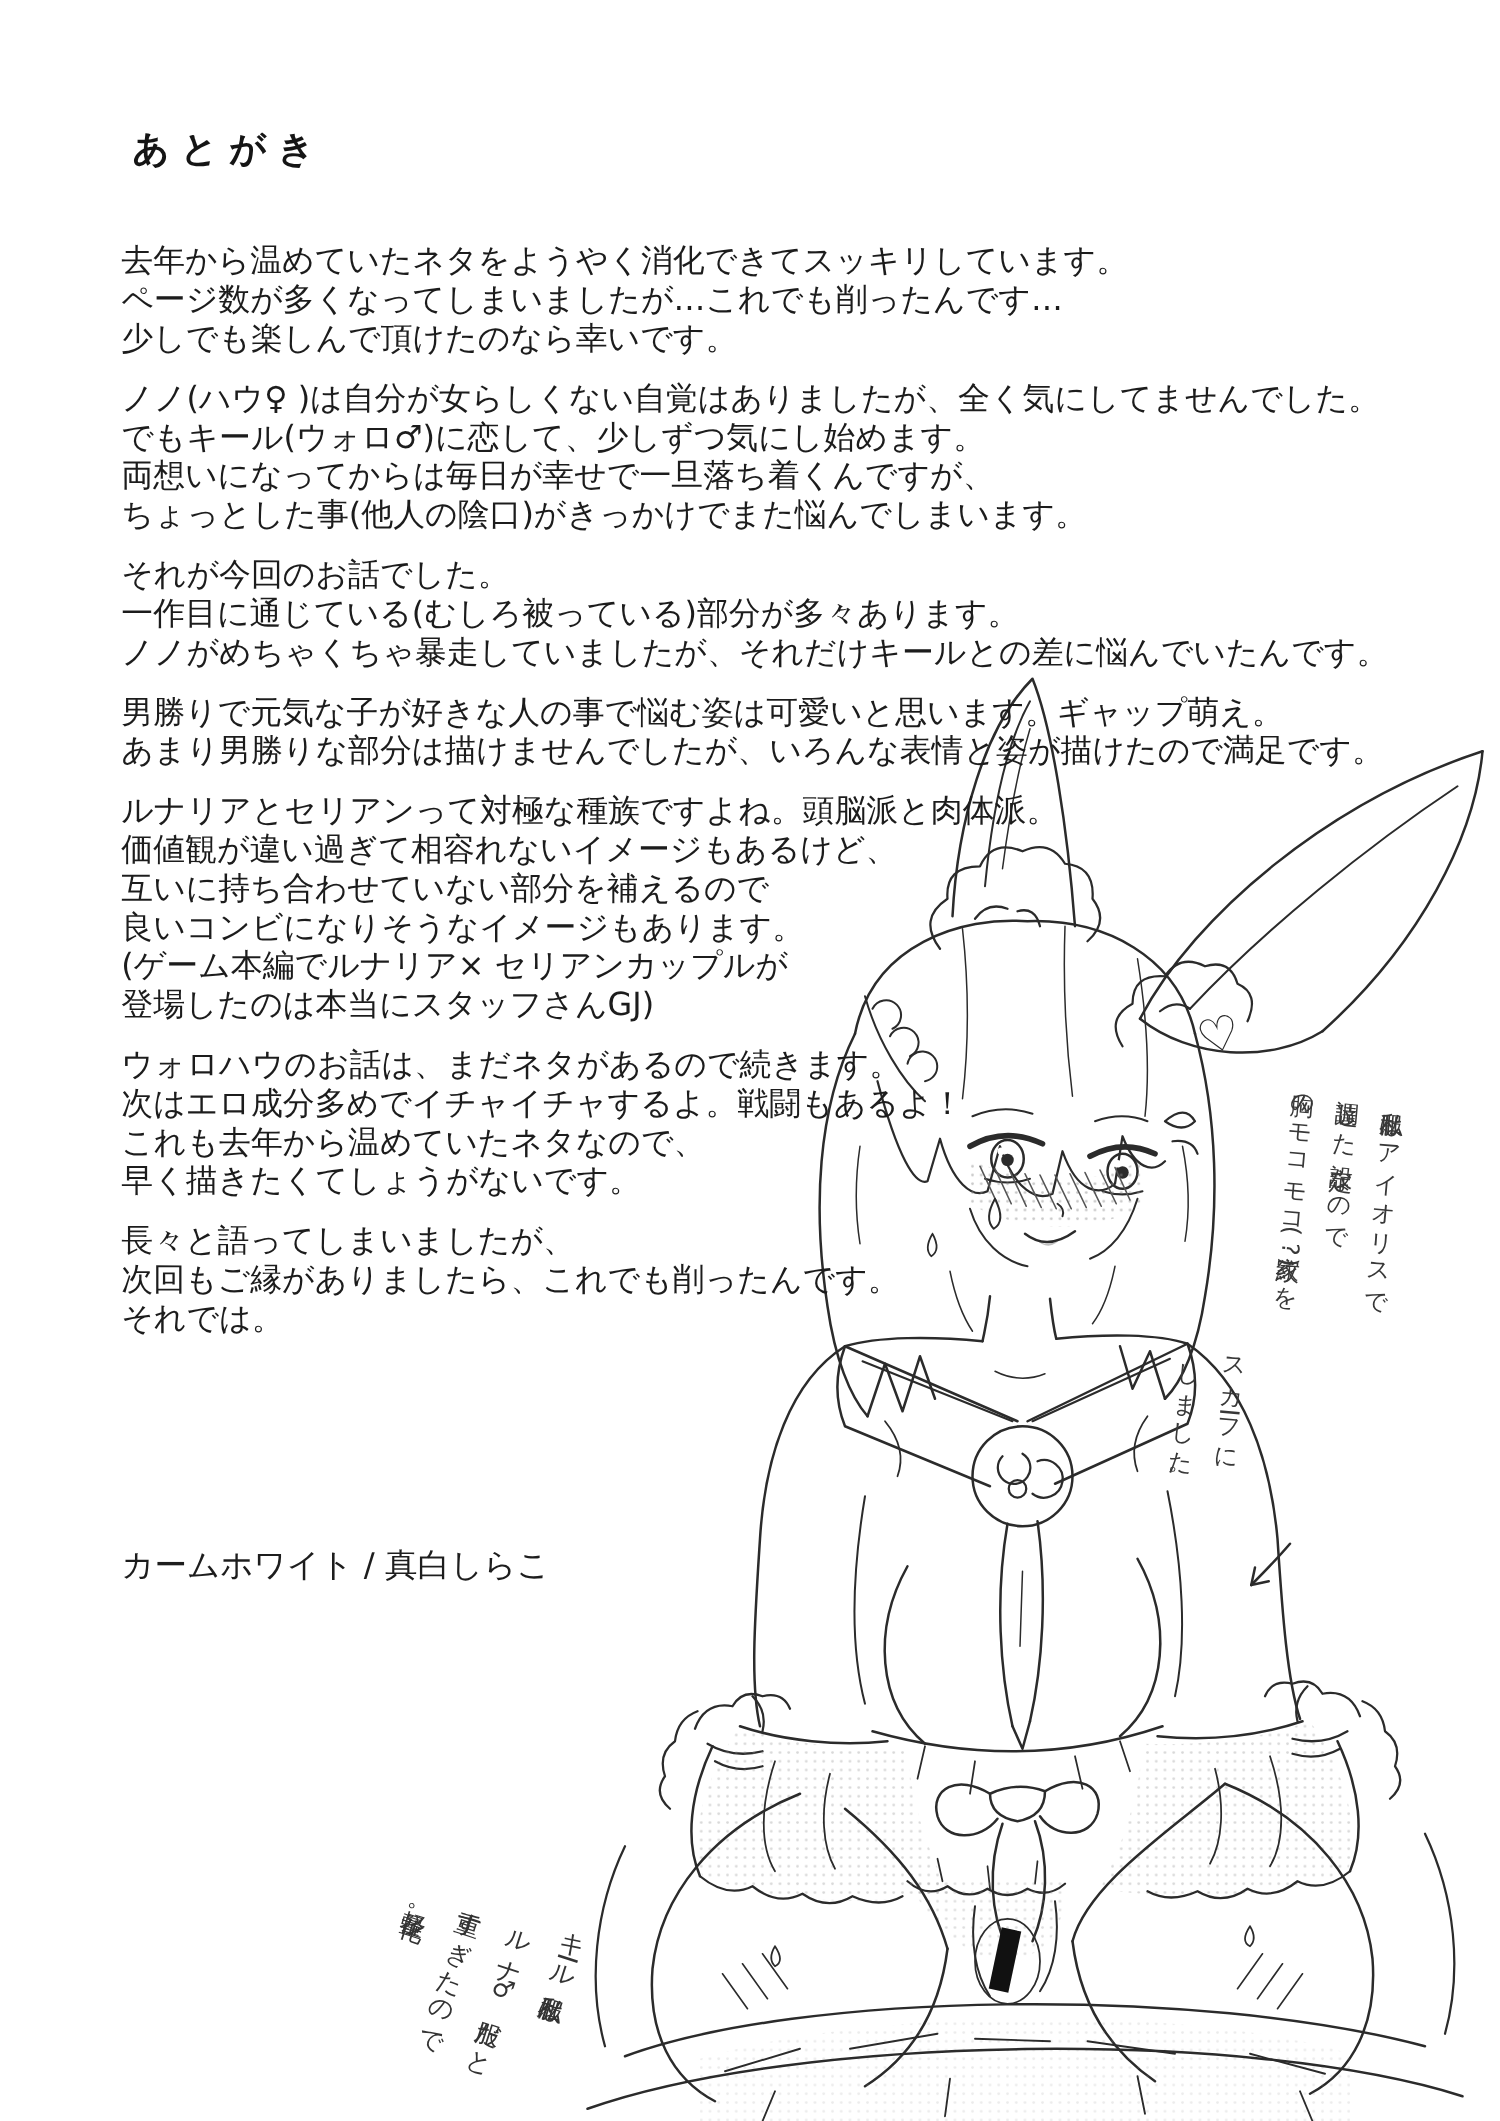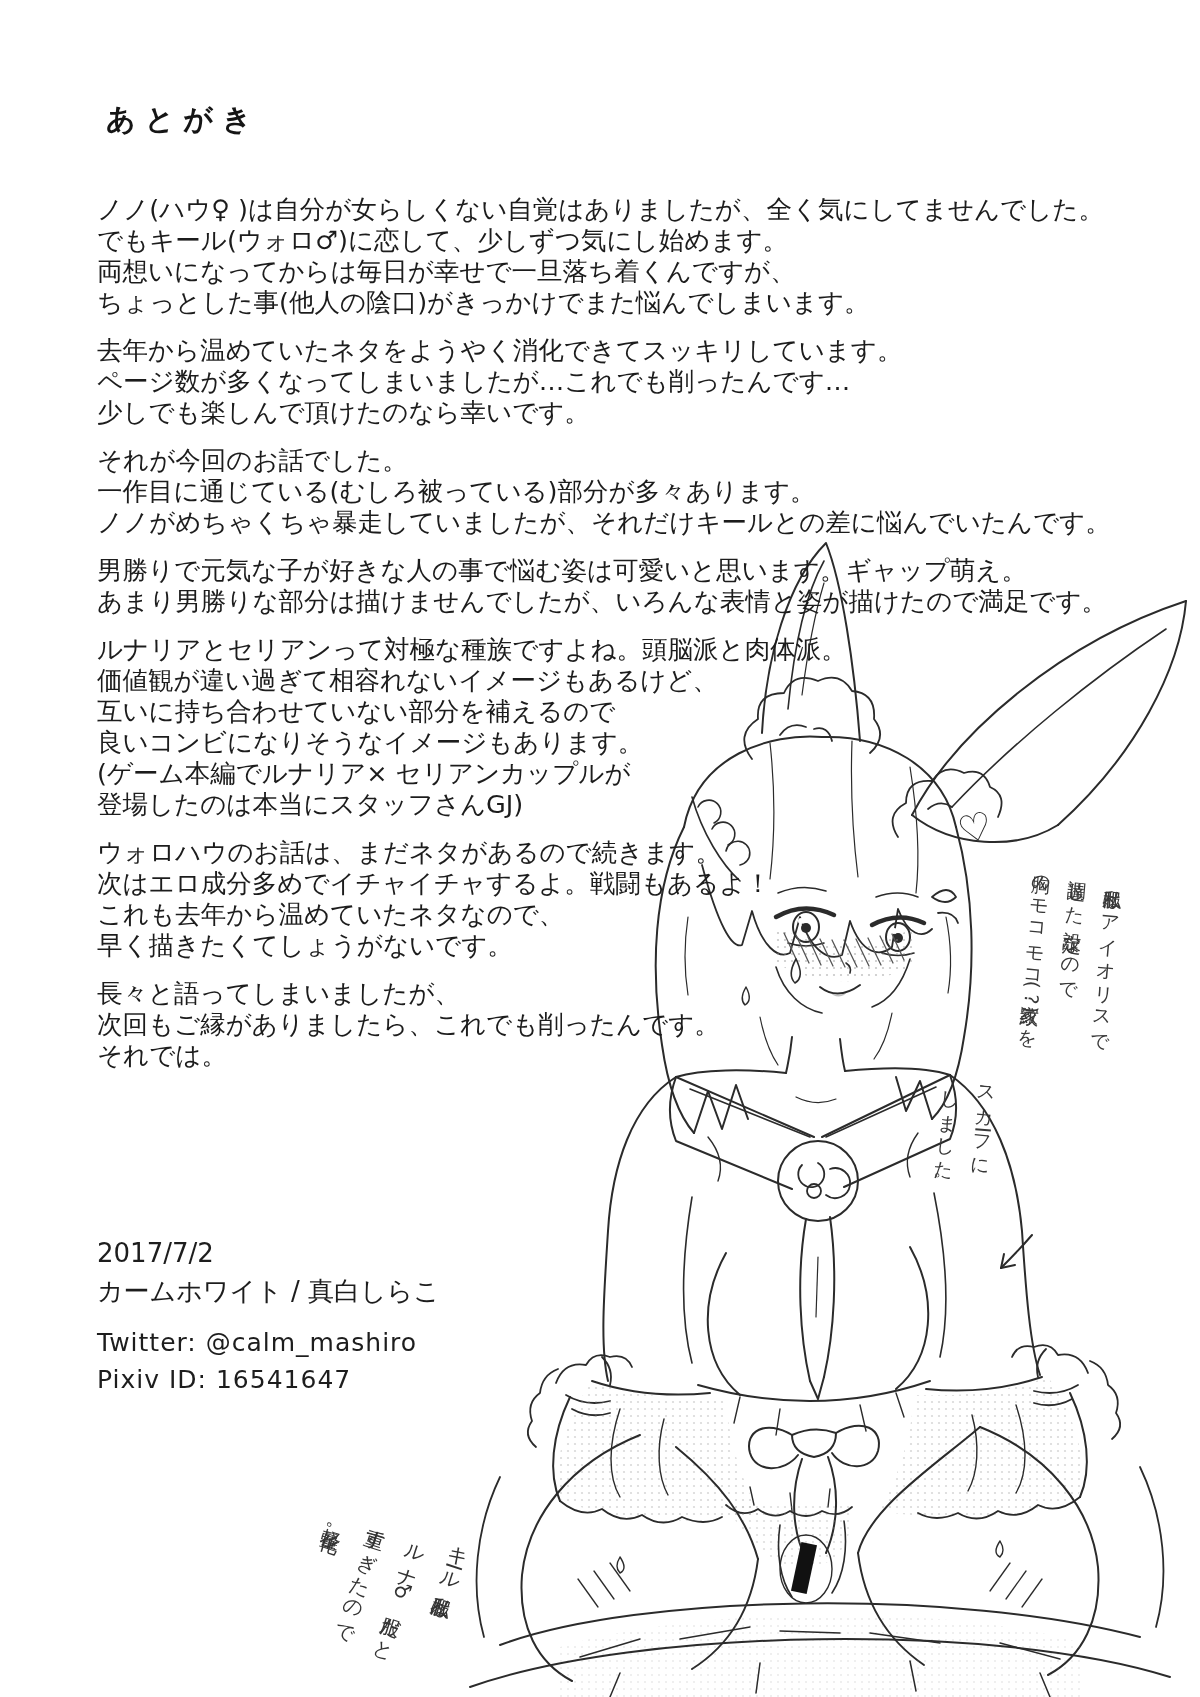--- a/index.html
+++ b/index.html
@@ -49,27 +49,27 @@
   .illustration{position:absolute;left:440px;top:497px;width:760px;height:1200px;z-index:1;pointer-events:none;}
 </style>
 </head>
 <body>
 
 <div class="page">
 
   <h1 class="page-title">あとがき</h1>
 
   <div class="body-text">
+    <p>去年から温めていたネタをようやく消化できてスッキリしています。
+ページ数が多くなってしまいましたが…これでも削ったんです…
+少しでも楽しんで頂けたのなら幸いです。</p>
     <p>ノノ(ハウ♀ )は自分が女らしくない自覚はありましたが、全く気にしてませんでした。
 でもキール(ウォロ♂)に恋して、少しずつ気にし始めます。
 両想いになってからは毎日が幸せで一旦落ち着くんですが、
 ちょっとした事(他人の陰口)がきっかけでまた悩んでしまいます。</p>
-    <p>去年から温めていたネタをようやく消化できてスッキリしています。
-ページ数が多くなってしまいましたが…これでも削ったんです…
-少しでも楽しんで頂けたのなら幸いです。</p>
     <p>それが今回のお話でした。
 一作目に通じている(むしろ被っている)部分が多々あります。
 ノノがめちゃくちゃ暴走していましたが、それだけキールとの差に悩んでいたんです。</p>
     <p>男勝りで元気な子が好きな人の事で悩む姿は可愛いと思います。ギャップ萌え。
 あまり男勝りな部分は描けませんでしたが、いろんな表情と姿が描けたので満足です。</p>
     <p>ルナリアとセリアンって対極な種族ですよね。頭脳派と肉体派。
 価値観が違い過ぎて相容れないイメージもあるけど、
 互いに持ち合わせていない部分を補えるので
 良いコンビになりそうなイメージもあります。
 (ゲーム本編でルナリア× セリアンカップルが
@@ -77,28 +77,23 @@
     <p>ウォロハウのお話は、まだネタがあるので続きます。
 次はエロ成分多めでイチャイチャするよ。戦闘もあるよ！
 これも去年から温めていたネタなので、
 早く描きたくてしょうがないです。</p>
     <p>長々と語ってしまいましたが、
 次回もご縁がありましたら、これでも削ったんです。
 それでは。</p>
   </div>
 
   <div class="credits">
-    <p>2017/7/2</p>
     <p>カームホワイト / 真白しらこ</p>
   </div>
 
-  <div class="contact">
-    <p>Twitter: @calm_mashiro</p>
-    <p>Pixiv ID: 16541647</p>
-  </div>
 
   <div class="heart-doodle">♡</div>
 
   <div class="note note-outfit">
     <span class="off-a">私服はアイオリスで</span>
     <span class="off-b">調達した設定なので</span>
     <span>胸のモコモコ(家紋?)を</span>
     <span class="off-c">スカーフに</span>
     <span class="off-d">しました。</span>
   </div>

